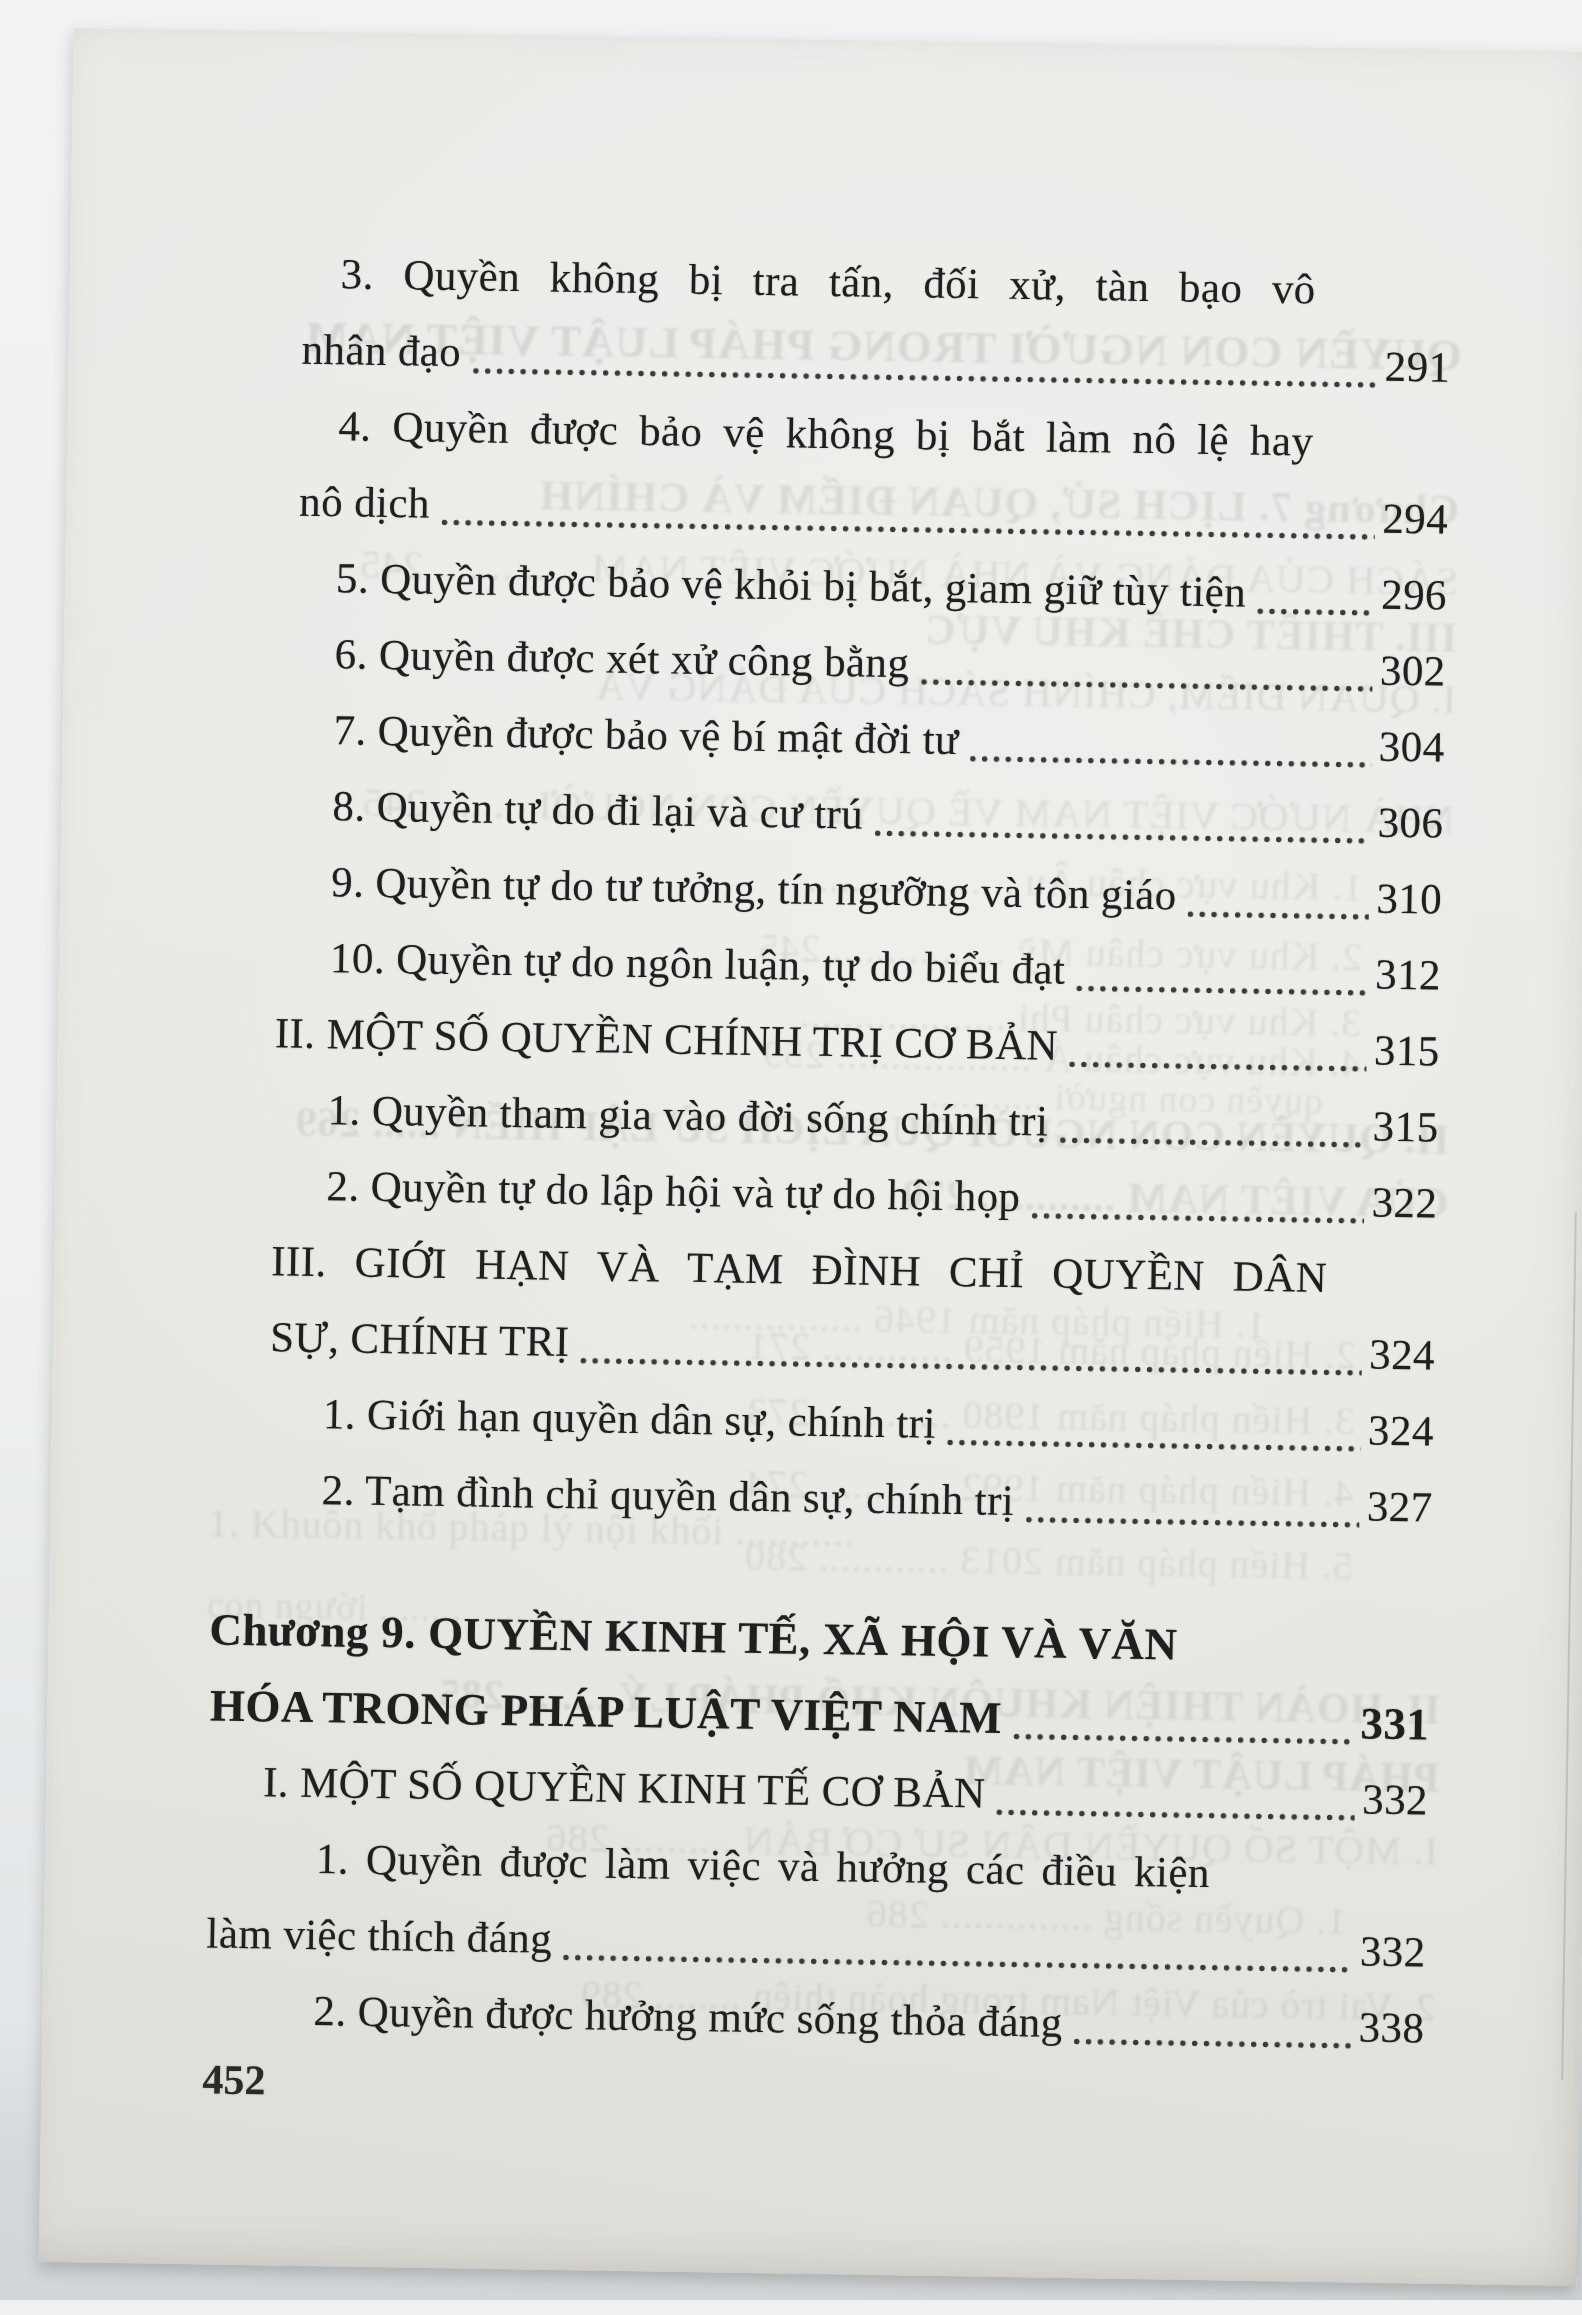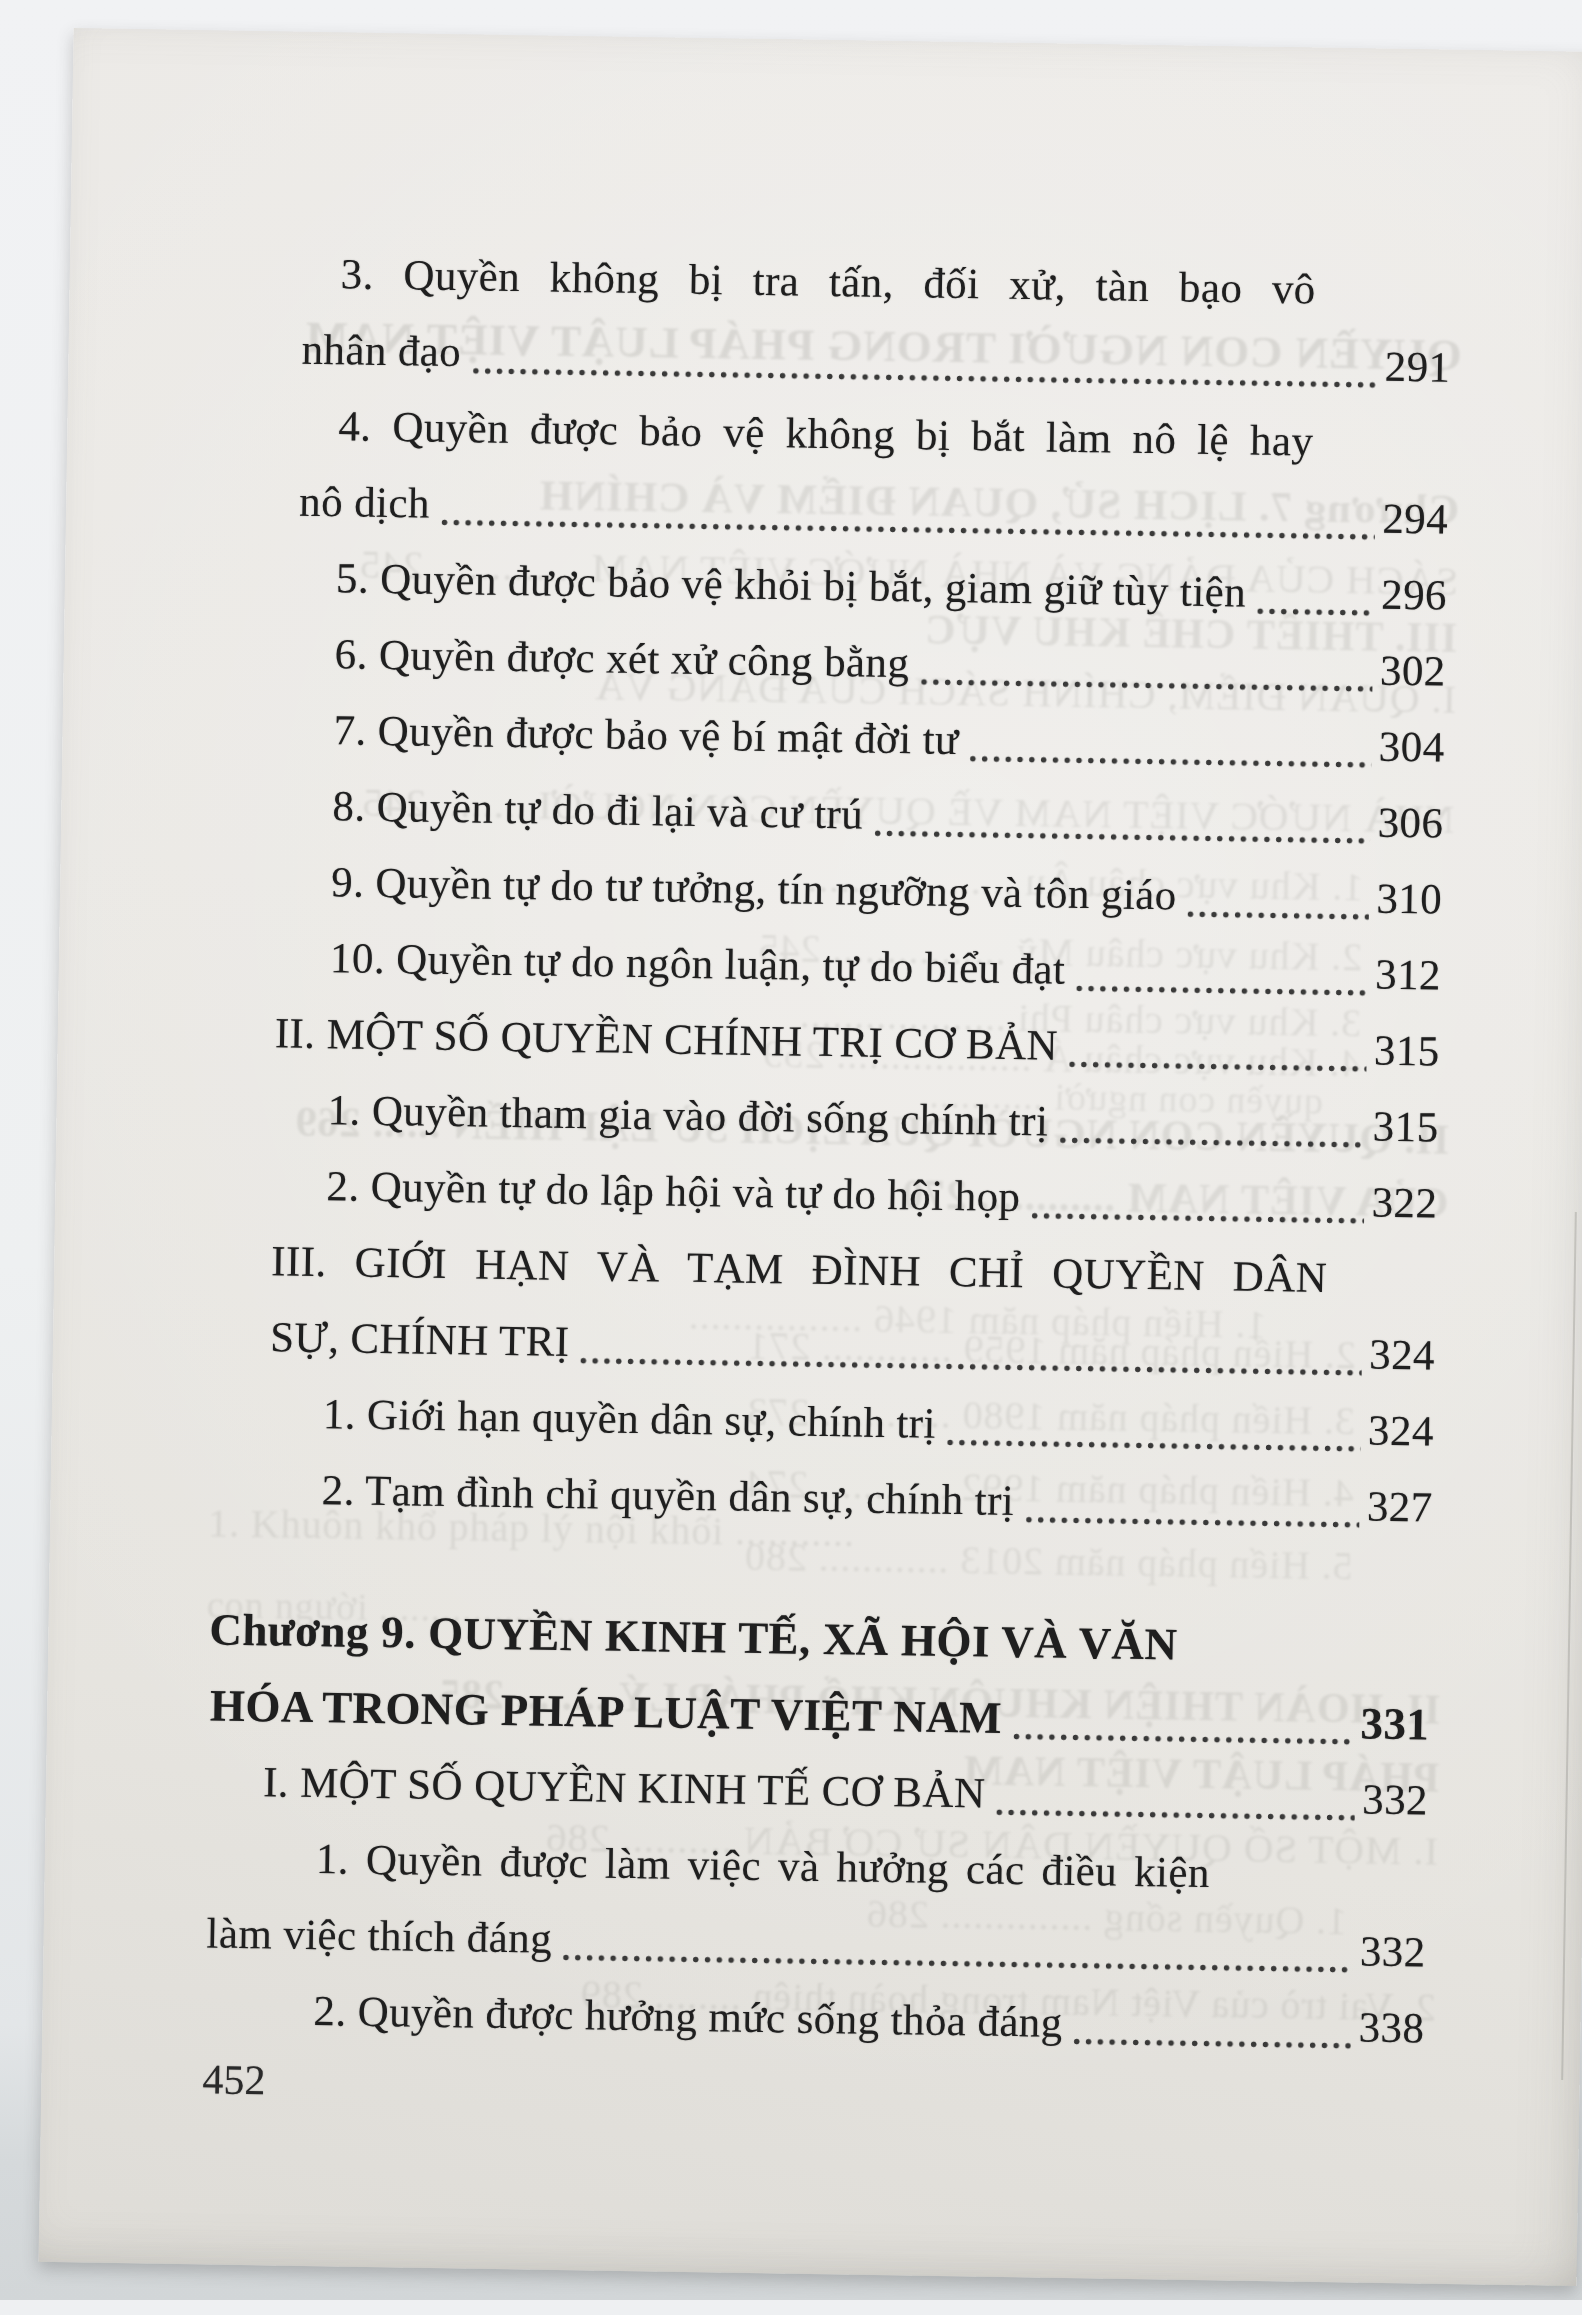--- a/index.html
+++ b/index.html
@@ -65,21 +65,21 @@
   .leader{
     flex:1 1 auto;min-width:36px;height:9px;align-self:flex-end;
     margin:0 5.4px 15.4px 11px;
     background-image:radial-gradient(circle at 3.6px 4.5px,#2a2a2a 2.4px,rgba(0,0,0,0) 3.2px);
     background-size:11.8px 9px;background-repeat:repeat-x;background-position:left center;
     opacity:.92;
   }
   .pg{margin-left:1.8px;}
   .footer{
     position:absolute;left:161px;top:2025px;
-    font-size:42px;color:#2a2a2a;text-shadow:0 0 1.3px rgba(35,35,35,.4);
+    font-size:42px;color:#2a2a2a;text-shadow:0 0 1.3px rgba(35,35,35,.4);font-weight:bold;
   }
 </style>
 </head>
 <body>
 
 <div class="scene">
 
   <div class="paper">
 
     <div class="ghost-layer">

